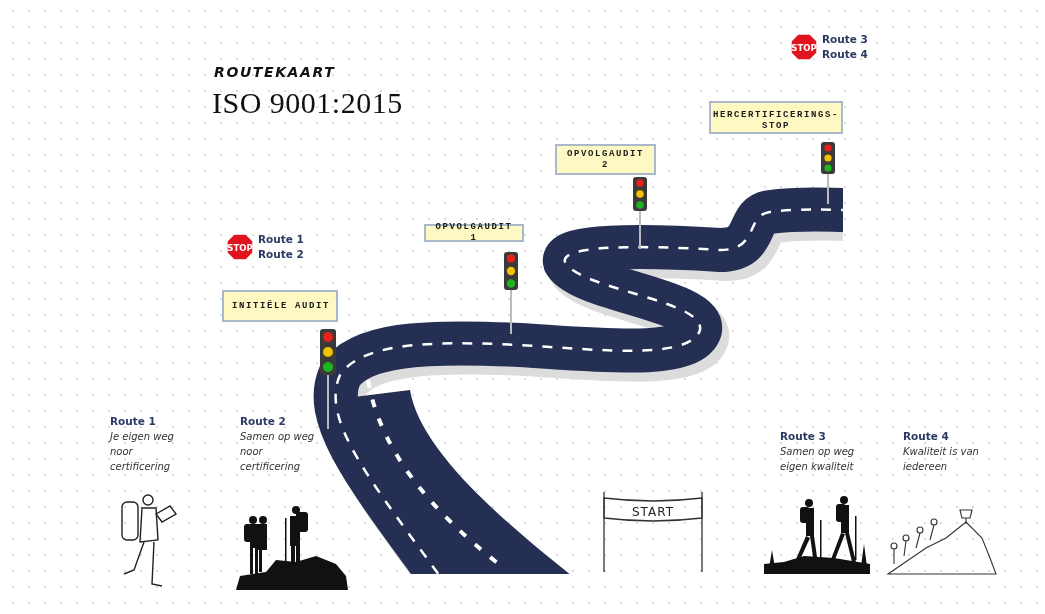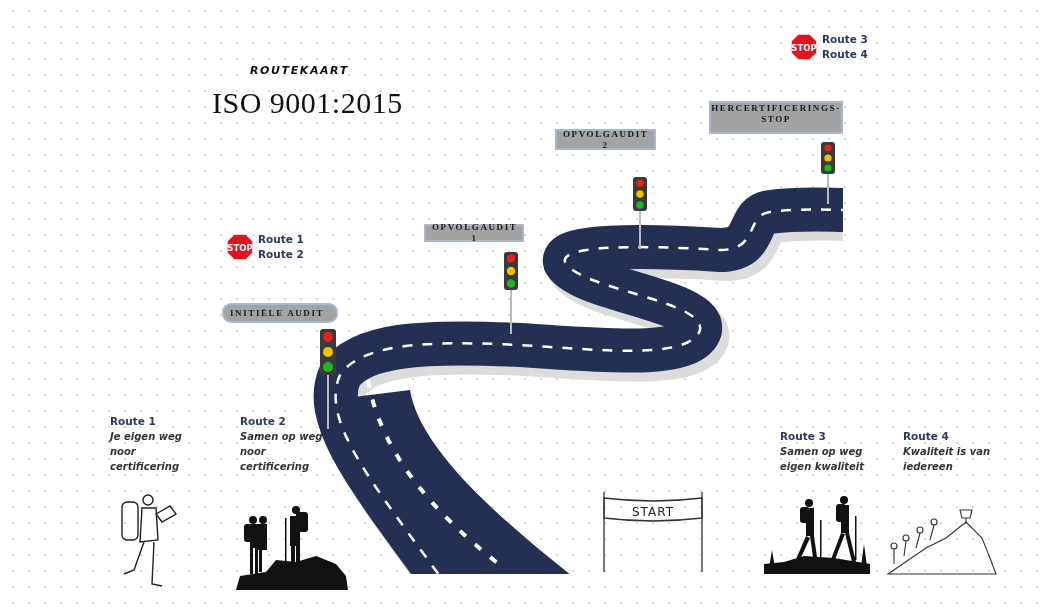--- a/index.html
+++ b/index.html
@@ -6,38 +6,38 @@
   body {
     width:1045px; height:614px; position:relative; overflow:hidden;
     background-color:#ffffff;
     background-image: radial-gradient(circle, #dcdcdc 1.1px, transparent 1.4px);
     background-size:16px 16px;
     background-position:5px 3px;
     font-family:"Liberation Sans", sans-serif;
   }
   .abs { position:absolute; }
   .eyebrow {
-    left:214px; top:64px; font-size:11px; font-weight:bold; font-style:italic;
-    letter-spacing:1.6px; color:#111; font-family:"DejaVu Sans", sans-serif;margin-left:36px;
+    left:214px; top:64px; font-size:14px; font-weight:bold; font-style:italic;
+    letter-spacing:1.6px; color:#111; font-family:"DejaVu Sans", sans-serif;
   }
   .title {
     left:212px; top:86px; font-size:30px; color:#111;
     font-family:"Liberation Serif", serif; letter-spacing:0.5px; font-weight:normal;
   }
   .label-box {
-    background:#a3a3a3; border:2px solid #a9b9c9; color:#1a1a1a;
-    font-family:Liberation Serif, serif; font-weight:bold; font-size:9px;
+    background:#fef9c3; border:2px solid #a9b9c9; color:#1a1a1a;
+    font-family:Liberation Mono, monospace; font-weight:bold; font-size:9px;
     letter-spacing:1.6px; text-align:center; line-height:11px; box-sizing:border-box;
-    display:flex; align-items:center; justify-content:flex-start; padding:0 6px;
+    display:flex; align-items:center; justify-content:flex-end; padding:0 6px;
   }
   .stop-group { display:flex; align-items:center; gap:4px; }
   .stop-text { font-family:"DejaVu Sans", sans-serif; font-size:10.5px; font-weight:bold; color:#2b3a63; line-height:15px; }
   .route-block { font-family:"DejaVu Sans", sans-serif; }
   .route-title { font-size:10.5px; font-weight:bold; color:#2b3a63; line-height:15px; }
-  .route-desc { font-size:10px; font-style:italic; color:#333; line-height:15px;font-weight:bold; }
+  .route-desc { font-size:10px; font-style:italic; color:#333; line-height:15px; }
   svg { display:block; }
 </style>
 </head>
 <body>
 
 <div class="abs eyebrow">ROUTEKAART</div>
 <div class="abs title">ISO 9001:2015</div>
 
 <svg class="abs" style="left:0;top:0" width="1045" height="614">
   <defs>
@@ -50,27 +50,27 @@
     <path d="M 450 590 C 370 480, 320 420, 340 375 C 360 345, 420 340, 520 345 C 600 350, 690 360, 700 330 C 705 300, 580 290, 565 262 C 560 245, 640 245, 720 250 C 760 250, 745 215, 770 212 C 800 208, 830 210, 845 210" fill="none" stroke="#dcdcdc" stroke-width="46" stroke-linecap="butt" transform="translate(6,8)"></path>
     <path d="M 450 590 C 370 480, 320 420, 340 375 C 360 345, 420 340, 520 345 C 600 350, 690 360, 700 330 C 705 300, 580 290, 565 262 C 560 245, 640 245, 720 250 C 760 250, 745 215, 770 212 C 800 208, 830 210, 845 210" fill="none" stroke="#252e53" stroke-width="44" stroke-linecap="butt"></path>
 
     <path d="M 330 400 C 330 470, 390 540, 440 590 L 590 590 C 500 520, 420 450, 410 390 Z" fill="#252e53"></path>
     <path d="M 450 590 C 370 480, 320 420, 340 375 C 360 345, 420 340, 520 345 C 600 350, 690 360, 700 330 C 705 300, 580 290, 565 262 C 560 245, 640 245, 720 250 C 760 250, 745 215, 770 212 C 800 208, 830 210, 845 210" fill="none" stroke="#ffffff" stroke-width="2.5" stroke-dasharray="10 10"></path>
     <path d="M 368 380 C 380 450, 430 510, 500 565" fill="none" stroke="#ffffff" stroke-width="4" stroke-dasharray="8 12"></path>
   </g>
   <rect x="0" y="574" width="1045" height="40" fill="transparent"></rect>
 </svg>
 
-<div class="abs label-box" style="left:222px;top:303px;width:116px;height:20px;border-radius:9px;">
+<div class="abs label-box" style="left:222px;top:290px;width:116px;height:32px;">
   <span>INITIËLE AUDIT</span>
 </div>
 <div class="abs label-box" style="left:424px;top:224px;width:100px;height:18px;">
   <span>OPVOLGAUDIT 1</span>
 </div>
-<div class="abs label-box" style="left:555px;top:129px;width:101px;height:21px;">
+<div class="abs label-box" style="left:555px;top:144px;width:101px;height:31px;">
   <span>OPVOLGAUDIT 2</span>
 </div>
 <div class="abs label-box" style="left:709px;top:101px;width:134px;height:33px;flex-direction:column;">
   <span>HERCERTIFICERINGS-</span>
   <span>STOP</span>
 </div>
 
 <svg class="abs" style="left:318px;top:329px" width="20" height="100">
   <rect x="9" y="44" width="2" height="56" fill="#bbb"></rect>
   <rect x="2" y="0" width="16" height="46" rx="3" fill="#3a3a3a"></rect>

